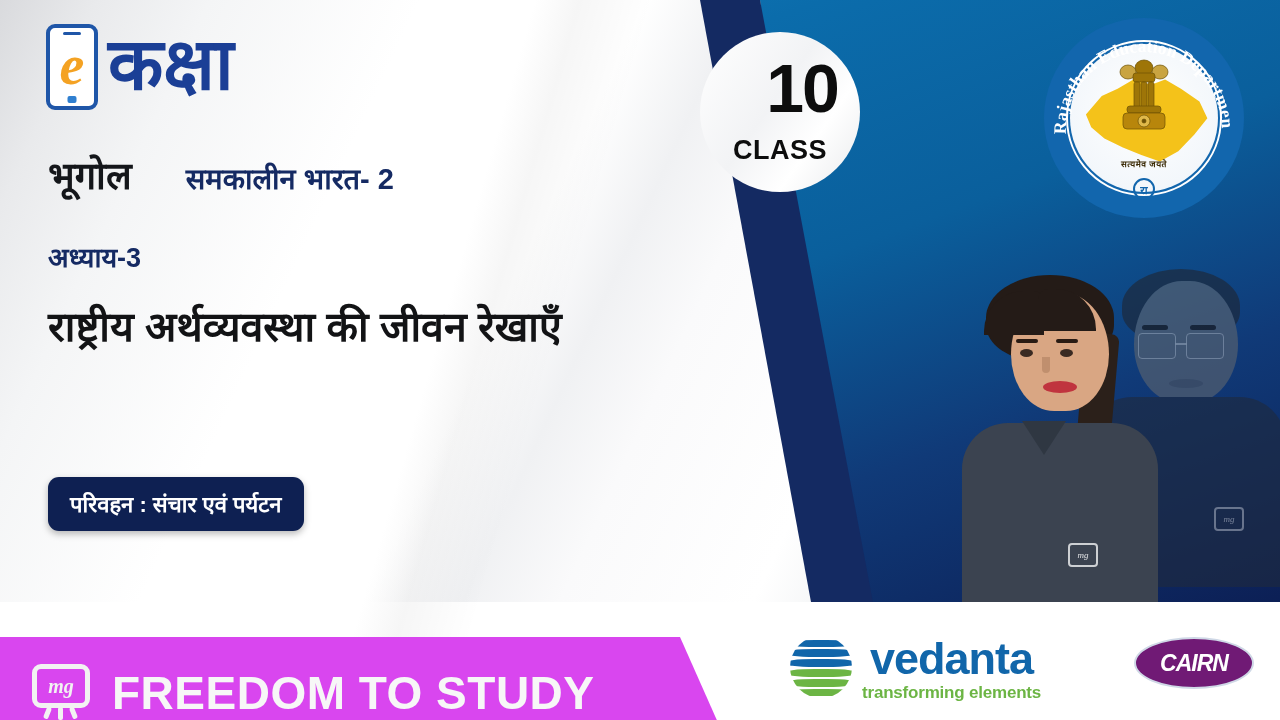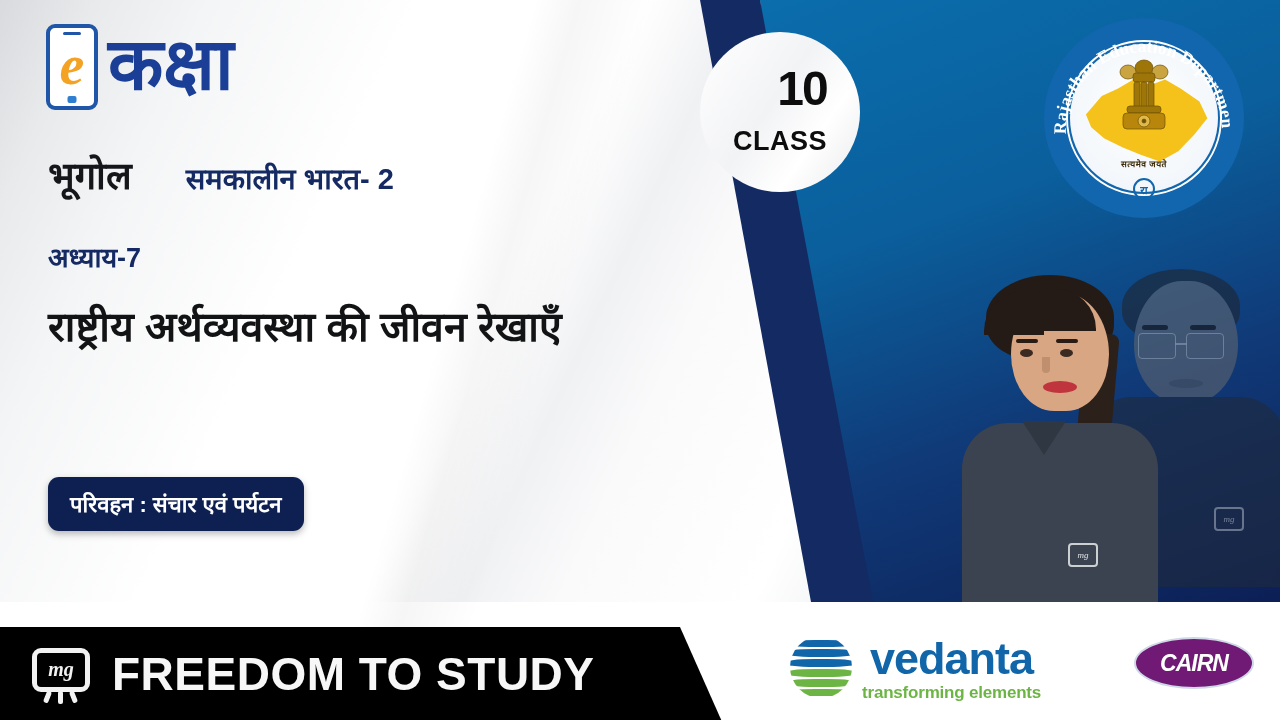--- a/index.html
+++ b/index.html
@@ -57,21 +57,21 @@
   .brow{ position:absolute; background:#2a1b13; border-radius:3px; }
   .lips{ position:absolute; left:50%; transform:translateX(-50%); border-radius:50%; }
   .glasses{ position:absolute; border:1.6px solid rgba(225,235,245,.8); border-radius:4px; }
 
   
   .class-circle {
     position:absolute; left:700px; top:32px; width:160px; height:160px; border-radius:50%;
     background:linear-gradient(125deg,#ffffff 0%,#f2f3f5 45%,#ffffff 70%,#e9eaec 100%);
     display:flex; flex-direction:column; align-items:center; justify-content:center;
   }
-  .class-num { font-size:48px; font-weight:bold; color:#0d0d0d; line-height:.9;
+  .class-num { font-size:68px; font-weight:bold; color:#0d0d0d; line-height:.9;
                letter-spacing:-2px; position:relative;margin-left:44px; }
   .class-word{ font-size:27px; font-weight:bold; color:#0d0d0d; letter-spacing:.5px; margin-top:15px; }
 
   
   .seal { position:absolute; left:1044px; top:18px; width:200px; height:200px; }
   .seal-ring { position:absolute; inset:0; border-radius:50%; background:#1266ad; }
   .seal-inner{ position:absolute; inset:26px; border-radius:50%;
                background:radial-gradient(circle at 50% 45%,#ffffff 0%,#f3f7fb 70%,#e6eef6 100%); }
   .seal-ring2{ position:absolute; inset:22px; border-radius:50%; border:2px solid #ffffff; }
   .seal-map  { position:absolute; left:34px; top:56px; width:132px; height:92px; background:#f4c21a;
@@ -108,23 +108,23 @@
              color:#121315; line-height:1.32; }
   .badge   { position:absolute; left:48px; top:477px; background:#0e2052; color:#ffffff;
              font-size:22px; font-weight:bold; border-radius:11px; padding:11px 22px 13px;
              box-shadow:0 3px 7px rgba(0,0,0,.28); }
   .part    { position:absolute; left:560px; top:468px; text-align:center; width:120px; }
   .part-l  { font-size:33px; font-weight:bold; color:#141414; letter-spacing:.5px; line-height:1.05; }
   .part-n  { font-size:33px; font-weight:bold; color:#141414; line-height:1.15; }
 
   
   .bottom-bar {
-    position:absolute; left:0; bottom:0; width:745px; height:93px; background:#000000;
+    position:absolute; left:0; bottom:0; width:745px; height:83px; background:#d946ef;
     clip-path: polygon(0 0, 680px 0, 731px 115px, 0 115px);
-    display:flex; align-items:center;
+    display:flex; align-items:flex-end;
   }
   .mg-icon { margin-left:28px; width:66px; height:60px; position:relative; }
   .mg-board{ position:absolute; left:4px; top:4px; width:58px; height:44px;
              border:5px solid #f2f2f2; border-radius:9px; display:flex; align-items:center;
              justify-content:center; }
   .mg-board span{ font-family:"Liberation Serif",serif; font-style:italic; font-weight:bold;
                   font-size:20px; color:#f2f2f2; }
   .mg-leg { position:absolute; background:#f2f2f2; border-radius:2px; }
   .freedom { margin-left:18px; font-size:46px; font-weight:bold; color:#f7f7f7;
              letter-spacing:.5px; }
@@ -239,21 +239,21 @@
     <div class="phone">
       <div class="phone-e">e</div>
     </div>
     <div class="logo-word">कक्षा</div>
   </div>
 
   <div class="subject-row">
     <span class="subject">भूगोल</span>
     <span class="book">समकालीन भारत- 2</span>
   </div>
-  <div class="chapter">अध्याय-7</div>
+  <div class="chapter">अध्याय-3</div>
   <div class="title">राष्ट्रीय अर्थव्यवस्था की जीवन रेखाएँ</div>
   <div class="badge">परिवहन : संचार एवं पर्यटन</div>
 
 
   <div class="bottom-bar">
     <div class="mg-icon">
       <div class="mg-board">
         <span>mg</span>
       </div>
       <div class="mg-leg" style="left:30px; top:47px; width:5px; height:13px;"></div>

